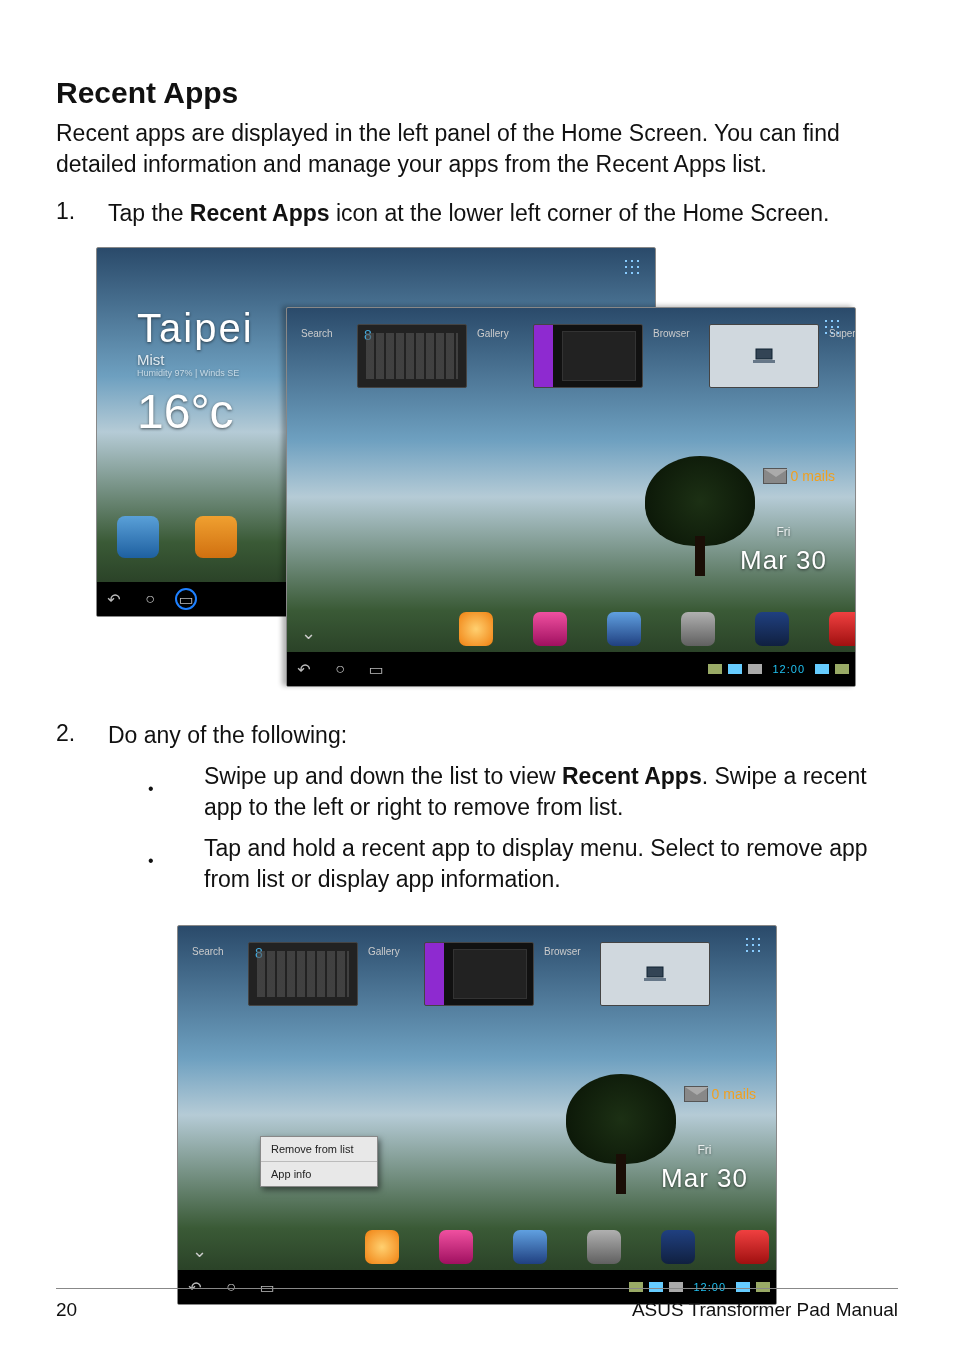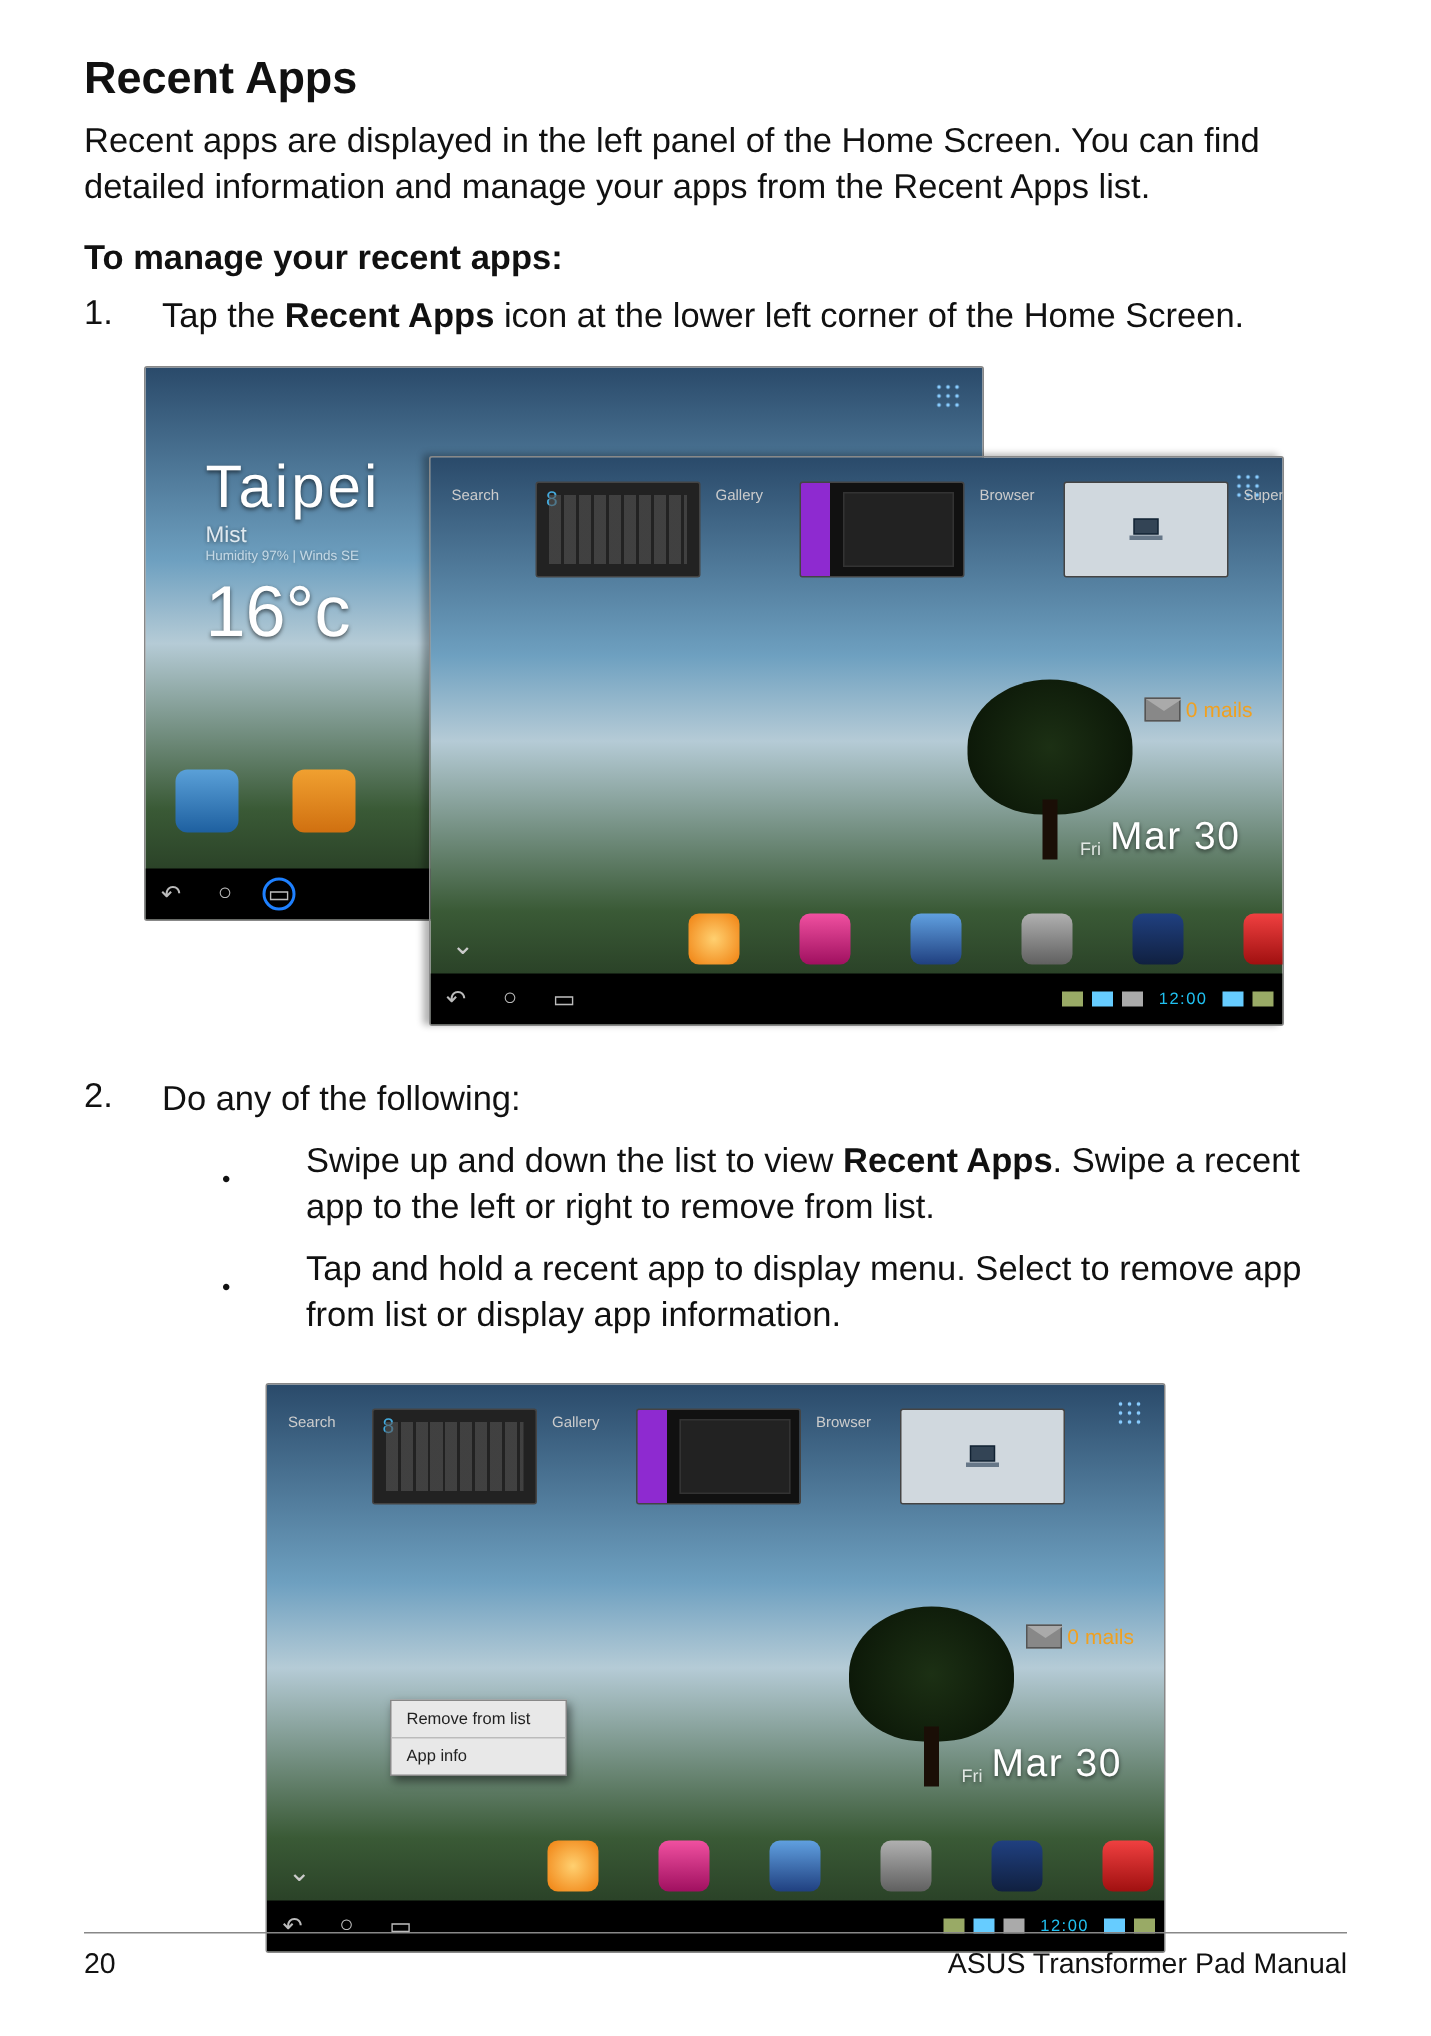--- a/index.html
+++ b/index.html
@@ -1,17 +1,17 @@
 <!DOCTYPE html>
 <html><head>
 <meta charset="utf-8">
 <style>
   * { box-sizing: border-box; margin: 0; padding: 0; }
   html, body { width: 954px; height: 1357px; background: #fff; font-family: "Segoe UI", Arial, sans-serif; color: #111; }
-  .page { padding: 36px 56px 40px 56px; position: relative; height: 1357px; }
+  .page { padding: 76px 56px 40px 56px; position: relative; height: 1357px; }
   h2 { font-size: 30px; font-weight: 700; margin-bottom: 8px; }
   p.body { font-size: 23px; line-height: 1.35; margin-bottom: 18px; }
   p.subhead { font-size: 23px; font-weight: 700; margin-bottom: 10px; }
   ol.steps { list-style: none; padding-left: 0; font-size: 23px; }
   ol.steps > li { display: flex; gap: 28px; margin-bottom: 12px; }
   ol.steps > li .num { min-width: 24px; }
   ol.steps > li .txt { flex: 1; line-height: 1.35; }
   ul.bullets { list-style: none; margin-top: 10px; margin-left: 40px; }
   ul.bullets li { display: flex; gap: 48px; font-size: 23px; line-height: 1.35; margin-bottom: 10px; }
   ul.bullets li .dot { min-width: 8px; padding-top: 10px; }
@@ -50,21 +50,21 @@
   .recent-thumb.gallery::after { content:""; position:absolute; top:6px; left:28px; right:6px; bottom:6px; background:#222; border:1px solid #333;}
   .recent-thumb.browser { background: #d0d8de; display:flex; align-items:center; justify-content:center; }
   .recent-thumb.browser svg { width:24px; height:16px; }
   .recent-thumb.supernote { background: #f0a020; }
   .recent-thumb.supernote::after { content:""; position:absolute; top:0; left:0; right:0; height:16px; background:#c07010;}
   .recent-thumb.settings { background: #0a1a2a; }
   .recent-thumb.settings::after { content:""; position:absolute; top:4px; left:4px; right:4px; bottom:4px; background: repeating-linear-gradient(180deg, transparent 0 8px, rgba(80,180,220,0.25) 8px 16px);}
   .context-menu { position: absolute; top: 162px; left: 82px; background: #e8e8e8; border: 1px solid #888; box-shadow: 2px 3px 6px rgba(0,0,0,0.5); width: 118px; font-size: 11px; color: #222; margin-top: 48px; }
   .context-menu div { padding: 6px 10px; border-bottom: 1px solid #bbb; }
   .context-menu div:last-child { border-bottom: none; }
-  .date-widget { position: absolute; right: 28px; bottom: 110px; color: #fff; text-shadow: 0 1px 3px rgba(0,0,0,0.6); display:flex; align-items:flex-end; gap:6px; }
+  .date-widget { position: absolute; right: 28px; bottom: 110px; color: #fff; text-shadow: 0 1px 3px rgba(0,0,0,0.6); display:flex; align-items:center; gap:6px;flex-direction:column; }
   .date-day { font-size: 12px; opacity: 0.8; }
   .date-val { font-size: 26px; font-weight: 300; letter-spacing: 1px; }
   .mails-widget { position: absolute; right: 20px; top: 160px; display:flex; align-items:center; gap:4px; color:#f0a020; font-size:14px; }
   .mails-widget .env { width: 24px; height: 16px; background:#888; border:1px solid #555; position:relative; }
   .mails-widget .env::after { content:""; position:absolute; top:0; left:0; right:0; height:0; border-left:12px solid transparent; border-right:12px solid transparent; border-top:8px solid #aaa;}
   .dock { position: absolute; bottom: 40px; left: 200px; right: 20px; display:flex; gap: 40px; align-items:center; justify-content:center; }
   .dock-item { display:flex; flex-direction:column; align-items:center; gap:4px;}
   .dock-icon { width: 34px; height: 34px; border-radius: 7px; }
   .dock-icon.orange { background: radial-gradient(#ffd070,#f08010); }
   .dock-icon.pink { background: linear-gradient(#f050a0,#a01060); }
@@ -81,21 +81,20 @@
   .footer-line { position:absolute; bottom:68px; left:56px; right:56px; border-top:1px solid #888;}
   .footer { position:absolute; bottom:36px; left:56px; right:56px; display:flex; justify-content:space-between; font-size:19px;gap:14px; }
 </style>
 </head>
 <body>
 
 <div class="page">
 
   <h2>Recent Apps</h2>
   <p class="body">Recent apps are displayed in the left panel of the Home Screen. You can find detailed information and manage your apps from the Recent Apps list.</p>
-  <p class="subhead">To manage your recent apps:</p>
 
   <ol class="steps">
     <li>
       <span class="num">1.</span>
       <span class="txt">
         <span>Tap the </span><b>Recent Apps</b><span> icon at the lower left corner of the Home Screen.</span>
       </span>
     </li>
   </ol>
 

